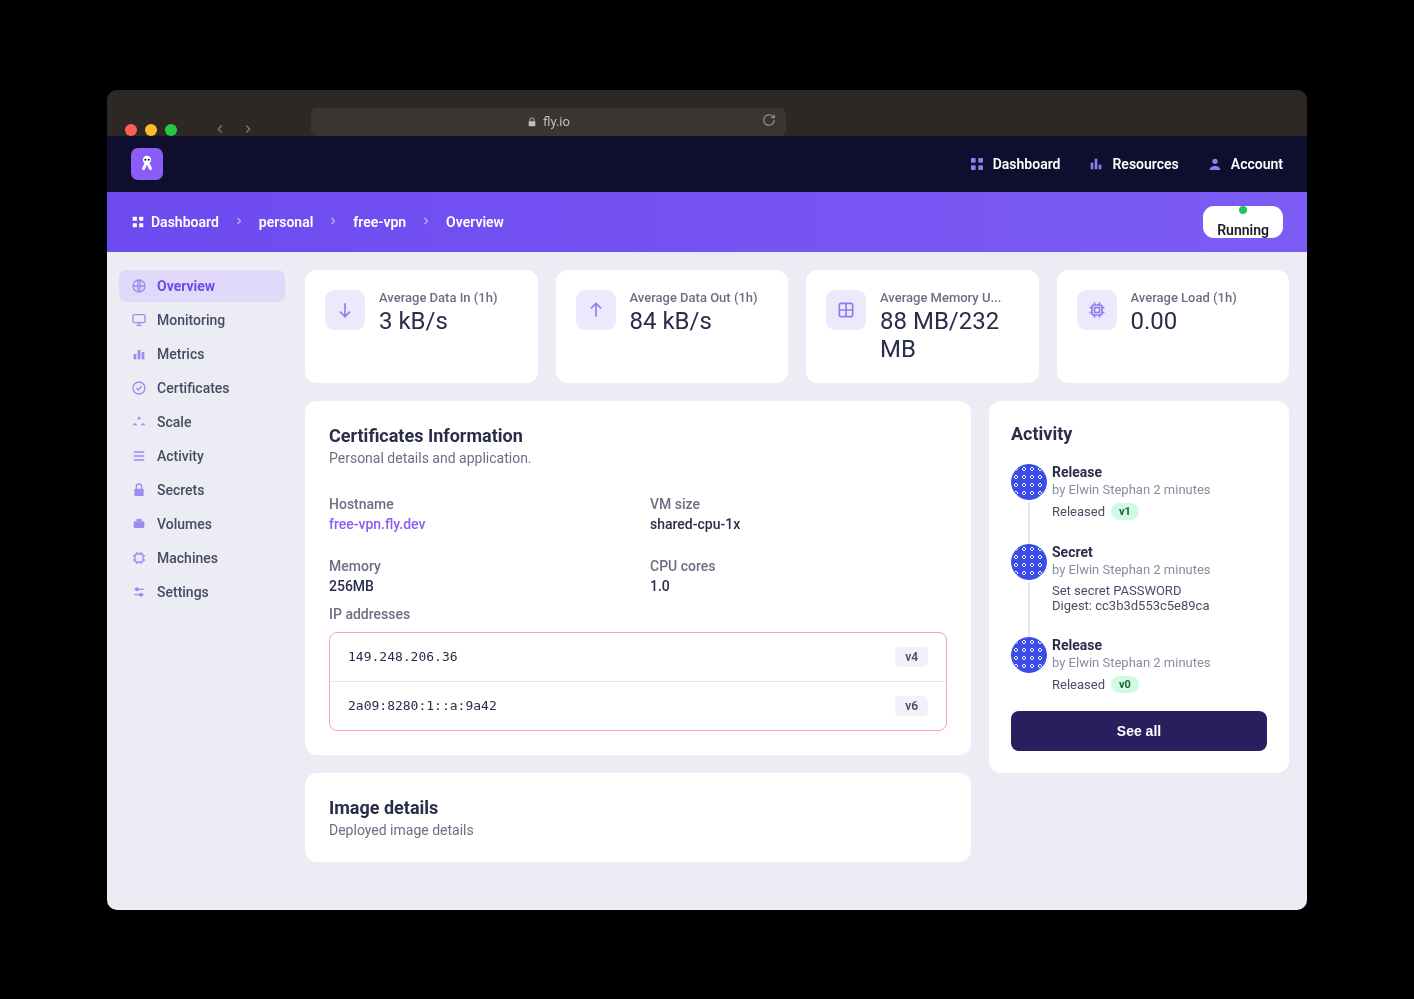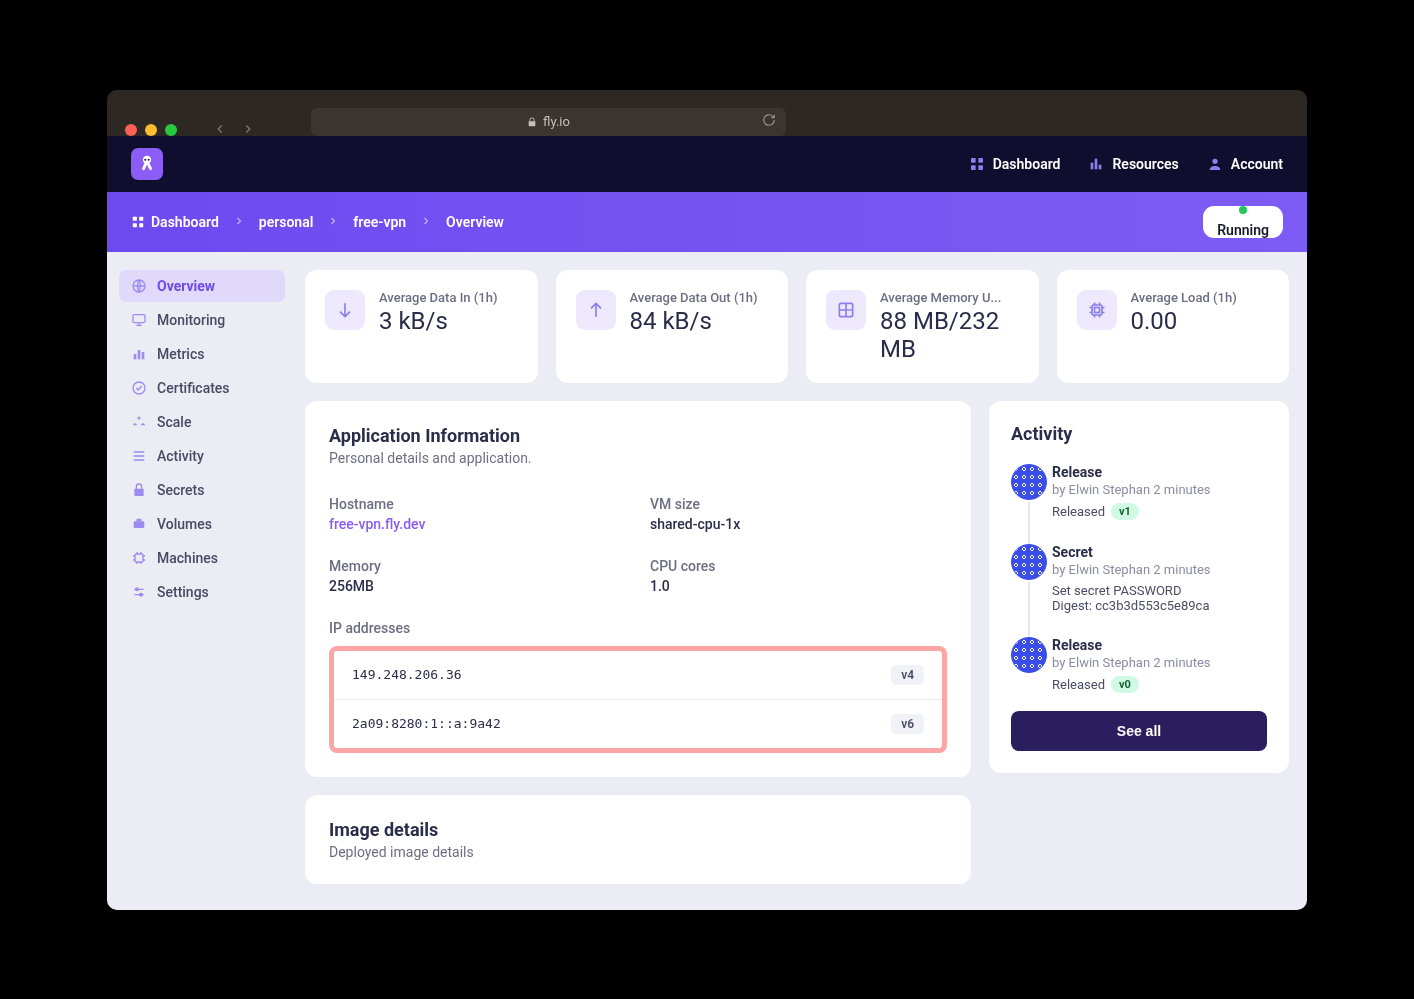--- a/index.html
+++ b/index.html
@@ -168,22 +168,22 @@
       background: #fff;
       border-radius: 12px;
       padding: 24px;
     }
     .card-title { font-size: 18px; font-weight: 700; color: #2a2d4a; }
     .card-sub { font-size: 14px; color: #6c6f84; margin-top: 4px; }
     .info-grid { display: grid; grid-template-columns: 1fr 1fr; gap: 26px 24px; margin-top: 30px; }
     .info-label { font-size: 14px; color: #6c6f84; font-weight: 500; }
     .info-value { font-size: 14px; color: #2a2d4a; margin-top: 4px; font-weight: 500; }
     .info-value.link { color: #8b5cf6; }
-    .ip-section { margin-top: 26px; }
-    .ip-list { border: 5px solid #fca5a5; border-radius: 8px; margin-top: 10px; }
+    .ip-section { margin-top: 12px; }
+    .ip-list { border: 1px solid #fca5a5; border-radius: 8px; margin-top: 10px; }
     .ip-row {
       display: flex; justify-content: space-between; align-items: center;
       padding: 14px 18px;
       border-bottom: 1px solid #e7e8ef;
     }
     .ip-row:last-child { border-bottom: none; }
     .ip-addr { font-family: 'SF Mono', Menlo, monospace; font-size: 13px; color: #2a2d4a; }
     .ip-ver { background: #f1f2f7; border-radius: 5px; padding: 3px 10px; font-size: 12px; font-weight: 600; color: #4a4d64; }
     .activity-card {
       width: 300px;
@@ -477,21 +477,21 @@
             <div class="stat-label">Average Load (1h)</div>
             <div class="stat-value">0.00</div>
           </div>
         </div>
       </div>
 
       <div class="lower-row">
 
         <div style="flex:1; display:flex; flex-direction:column;">
           <div class="app-info-card">
-            <div class="card-title">Application Information</div>
+            <div class="card-title">Certificates Information</div>
             <div class="card-sub">Personal details and application.</div>
             <div class="info-grid">
               <div>
                 <div class="info-label">Hostname</div>
                 <div class="info-value link">free-vpn.fly.dev</div>
               </div>
               <div>
                 <div class="info-label">VM size</div>
                 <div class="info-value">shared-cpu-1x</div>
               </div>

